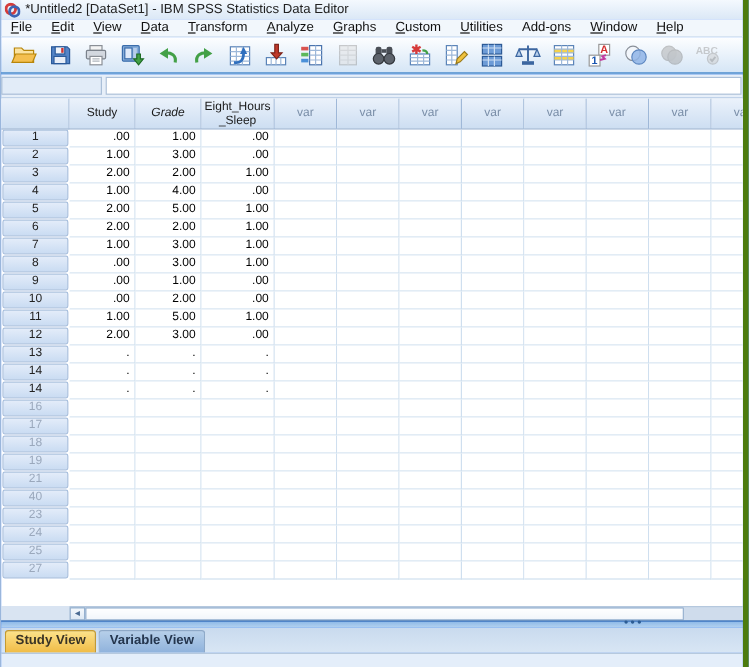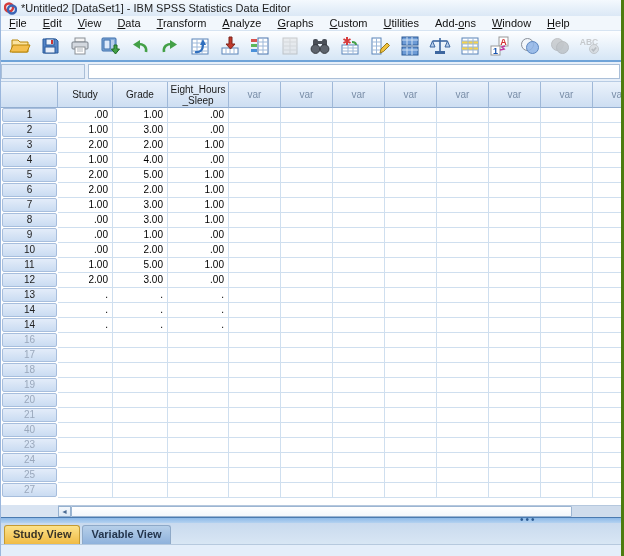--- a/index.html
+++ b/index.html
@@ -1,18 +1,18 @@
 <!DOCTYPE html>
 <html><head>
 <meta charset="utf-8">
 <style>
   * { box-sizing: border-box; margin: 0; padding: 0; }
   html,body { width:624px; height:556px; overflow:hidden; }
   body { font-family:"Liberation Sans", sans-serif; font-size:11px; color:#1a1a1a; background:#dce6f3; }
-  .window { width:624px; height:556px; border-left:1px solid #9ab6dc; border-right:3px solid #4d7c0f; display:flex; flex-direction:column; background:#3b82f6; }
+  .window { width:624px; height:556px; border-left:1px solid #9ab6dc; border-right:5px solid #4d7c0f; display:flex; flex-direction:column; background:#3b82f6; }
 
   
   .titlebar { height:16px; flex:0 0 16px; background:linear-gradient(#f4f9fe,#dbe8f6); display:flex; align-items:center; padding-left:3px; gap:4px; }
   .titlebar .app-icon { width:13px; height:13px; flex:0 0 13px; }
   .title-text { font-size:11px; color:#222; white-space:nowrap; }
 
   
   .menubar { height:15px; flex:0 0 15px; background:#f2f7fc; display:flex; align-items:center; border-bottom:1px solid #d7e4f2; }
   .menu-item { padding:0 8px; height:15px; line-height:15px; cursor:default; color:#111; }
   .menu-item u { text-decoration:underline; }
@@ -242,21 +242,21 @@
 
   <div class="cellbar">
     <div class="cellname"></div>
     <div class="cellvalue"></div>
   </div>
 
   <div class="grid">
     <div class="header-row">
       <div class="corner"></div>
     <div class="hcell" style="width: 55px;">Study</div>
-        <div class="hcell" style="width: 55px;">Grade</div>
+        <div class="hcell" style="width: 55px; font-style: italic;">Grade</div>
         <div class="hcell" style="width: 61px;">Eight_Hours_Sleep</div>
         <div class="hcell varcol" style="width: 52px;">var</div>
         <div class="hcell varcol" style="width: 52px;">var</div>
         <div class="hcell varcol" style="width: 52px;">var</div>
         <div class="hcell varcol" style="width: 52px;">var</div>
         <div class="hcell varcol" style="width: 52px;">var</div>
         <div class="hcell varcol" style="width: 52px;">var</div>
         <div class="hcell varcol" style="width: 52px;">var</div>
         <div class="hcell varcol" style="width: 52px;">var</div>
       </div>
@@ -545,36 +545,20 @@
           <div class="cell" style="width: 52px;"></div>
           <div class="cell" style="width: 52px;"></div>
           <div class="cell" style="width: 52px;"></div>
           <div class="cell" style="width: 52px;"></div>
           <div class="cell" style="width: 52px;"></div>
           <div class="cell" style="width: 52px;"></div>
         </div>
         <div class="grow">
           <div class="rnum dim">
             <div class="pill">19</div>
-          </div>
-          <div class="cell" style="width: 55px;"></div>
-          <div class="cell" style="width: 55px;"></div>
-          <div class="cell" style="width: 61px;"></div>
-          <div class="cell" style="width: 52px;"></div>
-          <div class="cell" style="width: 52px;"></div>
-          <div class="cell" style="width: 52px;"></div>
-          <div class="cell" style="width: 52px;"></div>
-          <div class="cell" style="width: 52px;"></div>
-          <div class="cell" style="width: 52px;"></div>
-          <div class="cell" style="width: 52px;"></div>
-          <div class="cell" style="width: 52px;"></div>
-        </div>
-        <div class="grow">
-          <div class="rnum dim">
-            <div class="pill">20</div>
           </div>
           <div class="cell" style="width: 55px;"></div>
           <div class="cell" style="width: 55px;"></div>
           <div class="cell" style="width: 61px;"></div>
           <div class="cell" style="width: 52px;"></div>
           <div class="cell" style="width: 52px;"></div>
           <div class="cell" style="width: 52px;"></div>
           <div class="cell" style="width: 52px;"></div>
           <div class="cell" style="width: 52px;"></div>
           <div class="cell" style="width: 52px;"></div>

